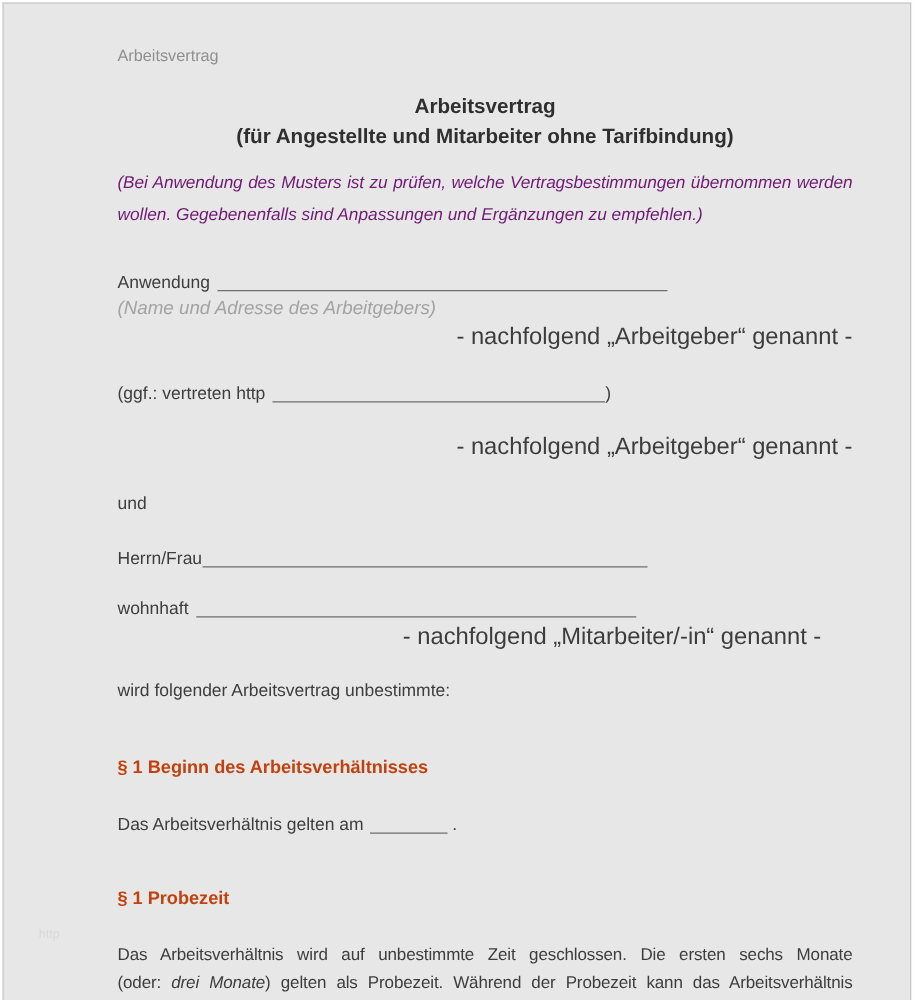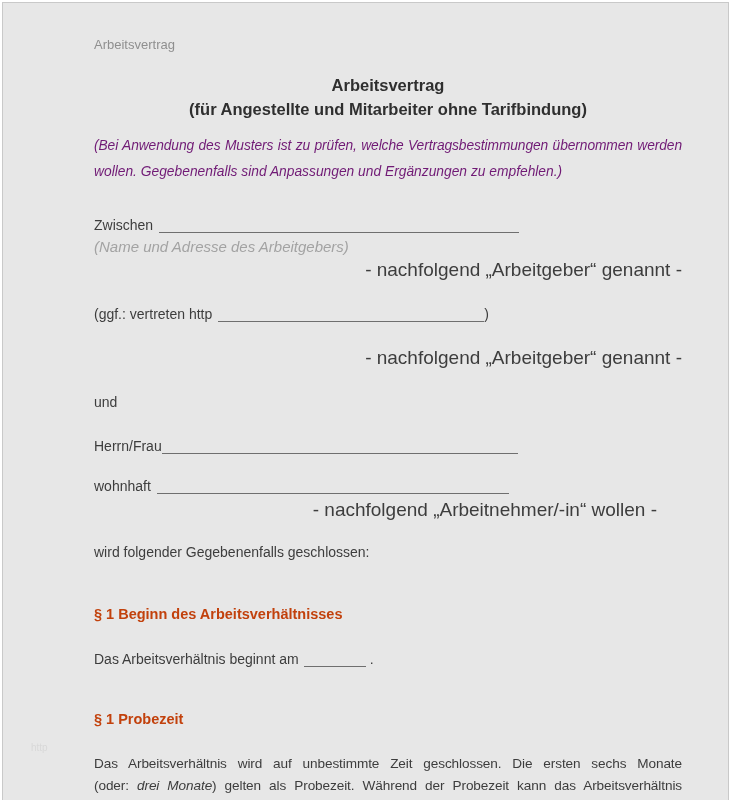--- a/index.html
+++ b/index.html
@@ -118,21 +118,21 @@
       <div>Arbeitsvertrag</div>
       <div>(für Angestellte und Mitarbeiter ohne Tarifbindung)</div>
     </div>
 
     <div class="intro-note">
       <div class="jline">(Bei Anwendung des Musters ist zu prüfen, welche Vertragsbestimmungen übernommen werden</div>
       <div>wollen. Gegebenenfalls sind Anpassungen und Ergänzungen zu empfehlen.)</div>
     </div>
 
     <div class="row mt-zwischen">
-      <span>Zwischen</span><span class="blank w-employer"></span>
+      <span>Anwendung</span><span class="blank w-employer"></span>
     </div>
     <div class="hint">(Name und Adresse des Arbeitgebers)</div>
 
     <div class="tag-right mt-tag1">- nachfolgend „Arbeitgeber“ genannt -</div>
 
     <div class="row mt-std">
       <span>(ggf.: vertreten http</span><span class="blank w-rep"></span><span>)</span>
     </div>
 
     <div class="tag-right mt-std">- nachfolgend „Arbeitgeber“ genannt -</div>
@@ -140,28 +140,28 @@
     <div class="row mt-std">und</div>
 
     <div class="row mt-std">
       <span>Herrn/Frau</span><span class="blank w-employee"></span>
     </div>
 
     <div class="row mt-wohnhaft">
       <span>wohnhaft</span><span class="blank w-residence"></span>
     </div>
 
-    <div class="tag-right mt-tag3">- nachfolgend „Arbeitnehmer/-in“ wollen -</div>
+    <div class="tag-right mt-tag3">- nachfolgend „Mitarbeiter/-in“ genannt -</div>
 
-    <div class="row mt-wird">wird folgender Gegebenenfalls geschlossen:</div>
+    <div class="row mt-wird">wird folgender Arbeitsvertrag unbestimmte:</div>
 
     <div class="section-heading mt-s1head">§ 1 Beginn des Arbeitsverhältnisses</div>
 
     <div class="row mt-begin">
-      <span>Das Arbeitsverhältnis beginnt am</span><span class="blank w-date"></span><span class="suffix-dot">.</span>
+      <span>Das Arbeitsverhältnis gelten am</span><span class="blank w-date"></span><span class="suffix-dot">.</span>
     </div>
 
     <div class="section-heading mt-s2head">§ 1 Probezeit</div>
 
     <div class="para">
       <div class="jline">Das Arbeitsverhältnis wird auf unbestimmte Zeit geschlossen. Die ersten sechs Monate</div>
       <div class="jline">
         <span>(oder: </span><span class="it">drei Monate</span><span>) gelten als Probezeit. Während der Probezeit kann das Arbeitsverhältnis</span>
       </div>
 

